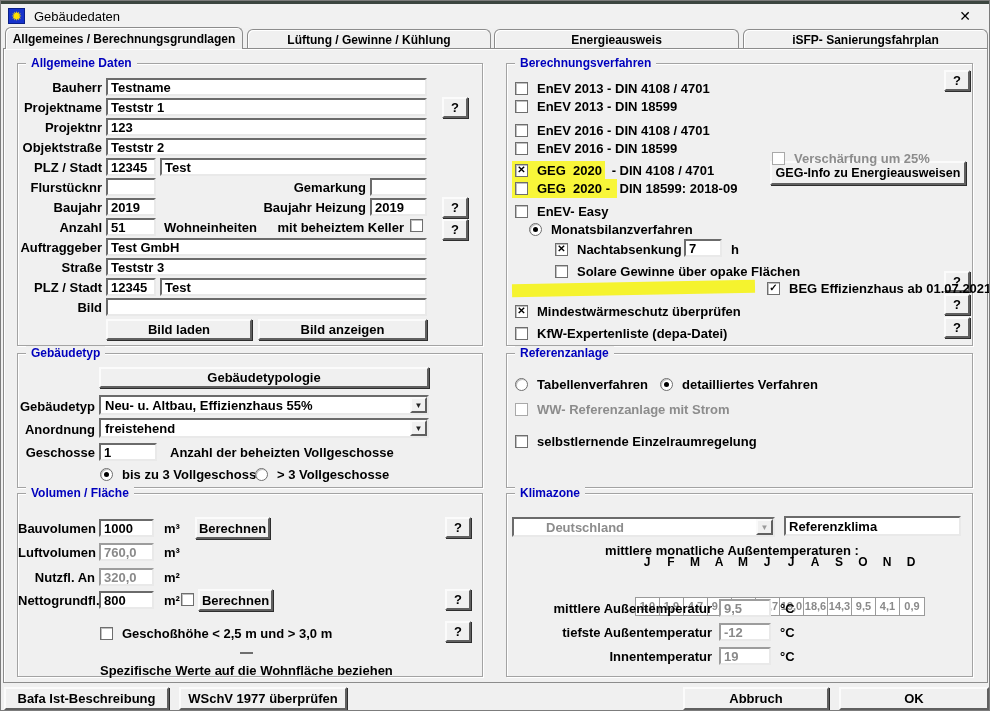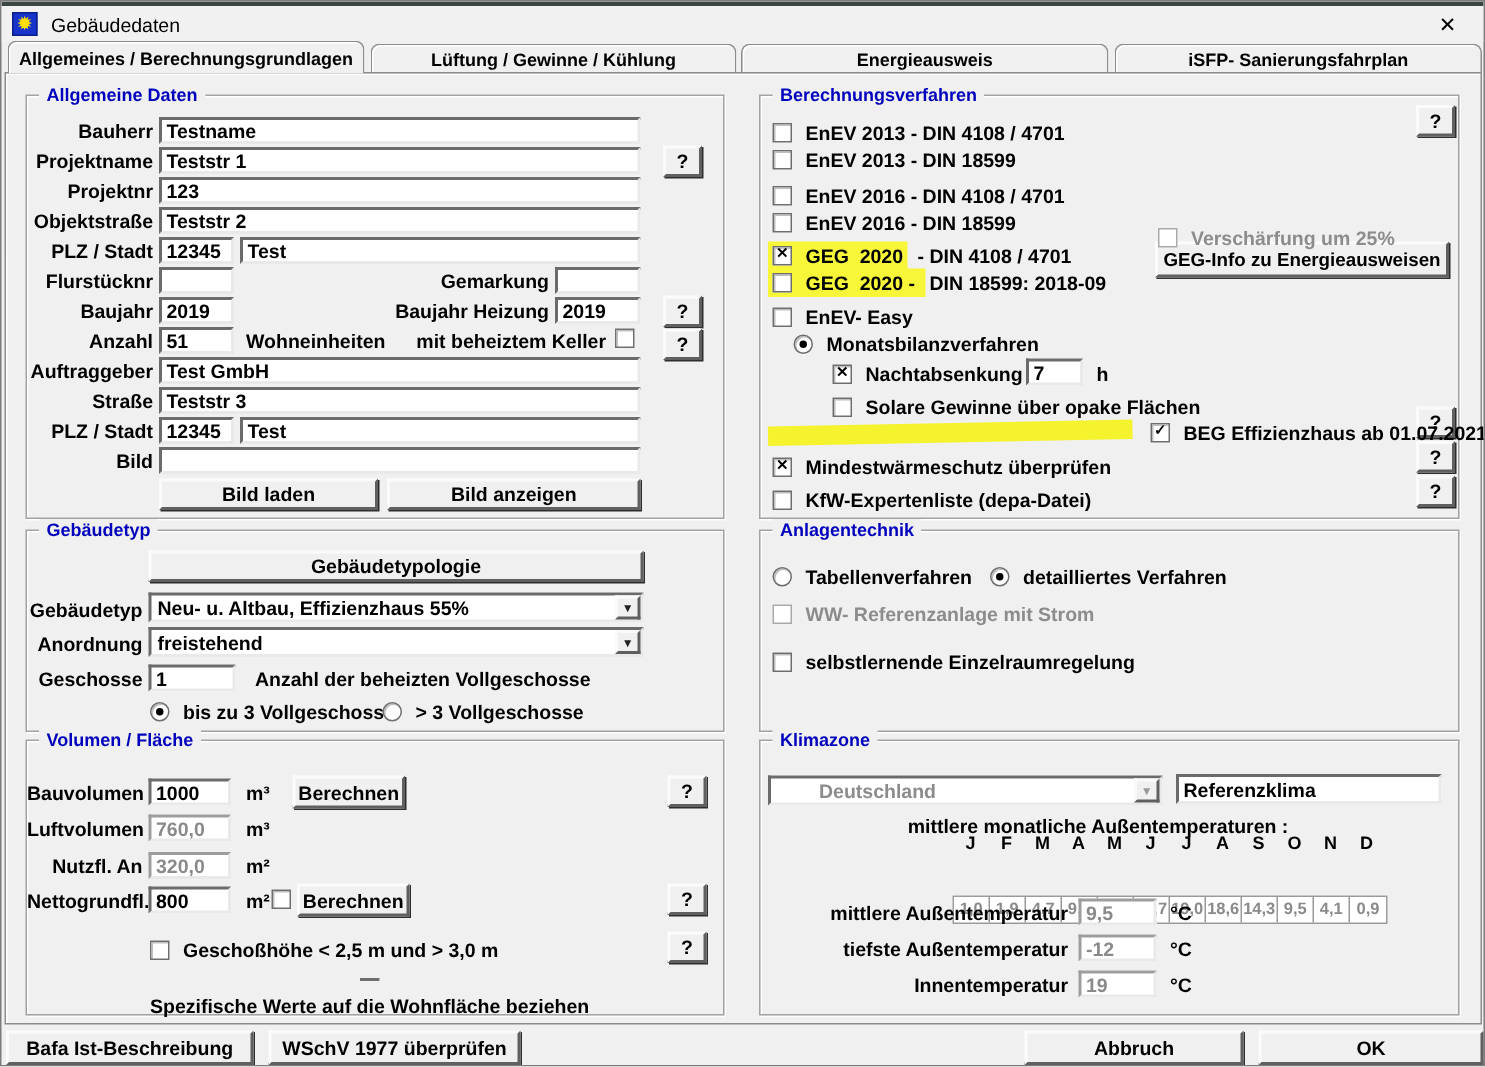--- a/index.html
+++ b/index.html
@@ -256,21 +256,21 @@
       <span class="rb on"></span>
       <span>bis zu 3 Vollgeschosse</span>
     </div>
     <div class="crow" style="left:237px;top:112px;">
       <span class="rb"></span>
       <span>&gt; 3 Vollgeschosse</span>
     </div>
   </div>
 
   <div class="gb" style="left:505px;top:352px;width:467px;height:135px;">
-    <div class="gb-cap">Anlagentechnik</div>
+    <div class="gb-cap">Referenzanlage</div>
 
     <div class="crow" style="left:8px;top:22px;">
       <span class="rb"></span>
       <span>Tabellenverfahren</span>
     </div>
     <div class="crow" style="left:153px;top:22px;">
       <span class="rb on"></span>
       <span>detailliertes Verfahren</span>
     </div>
 

